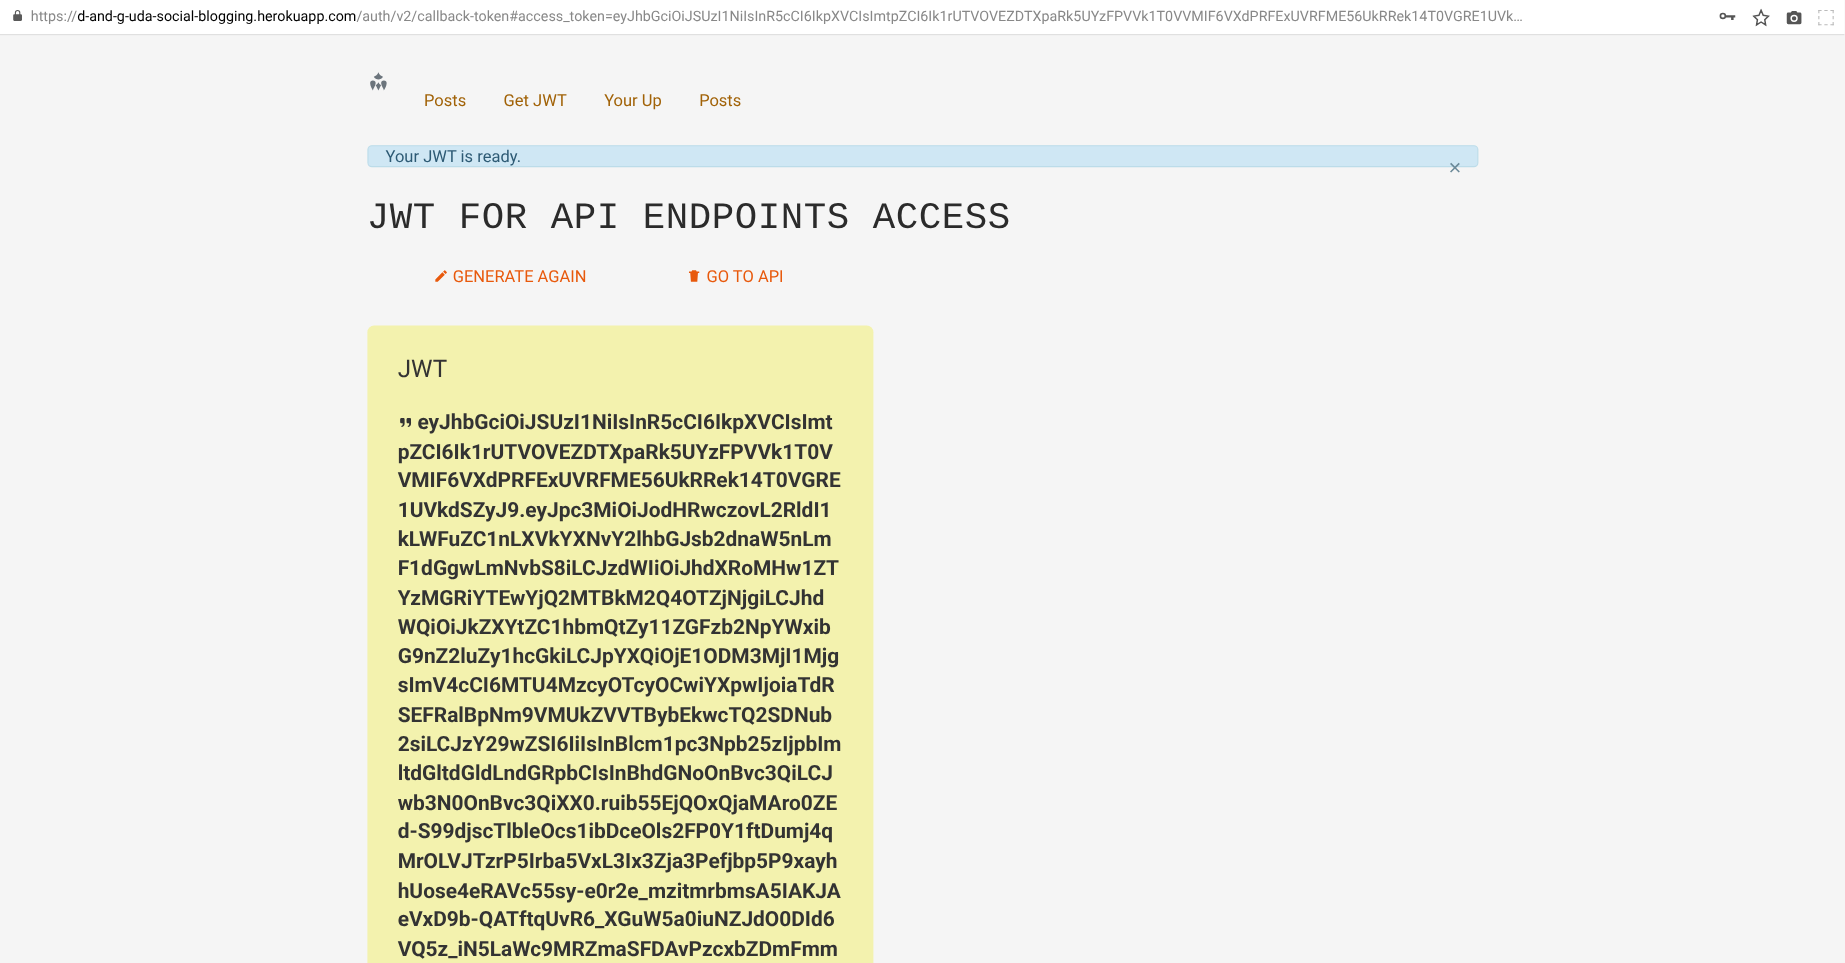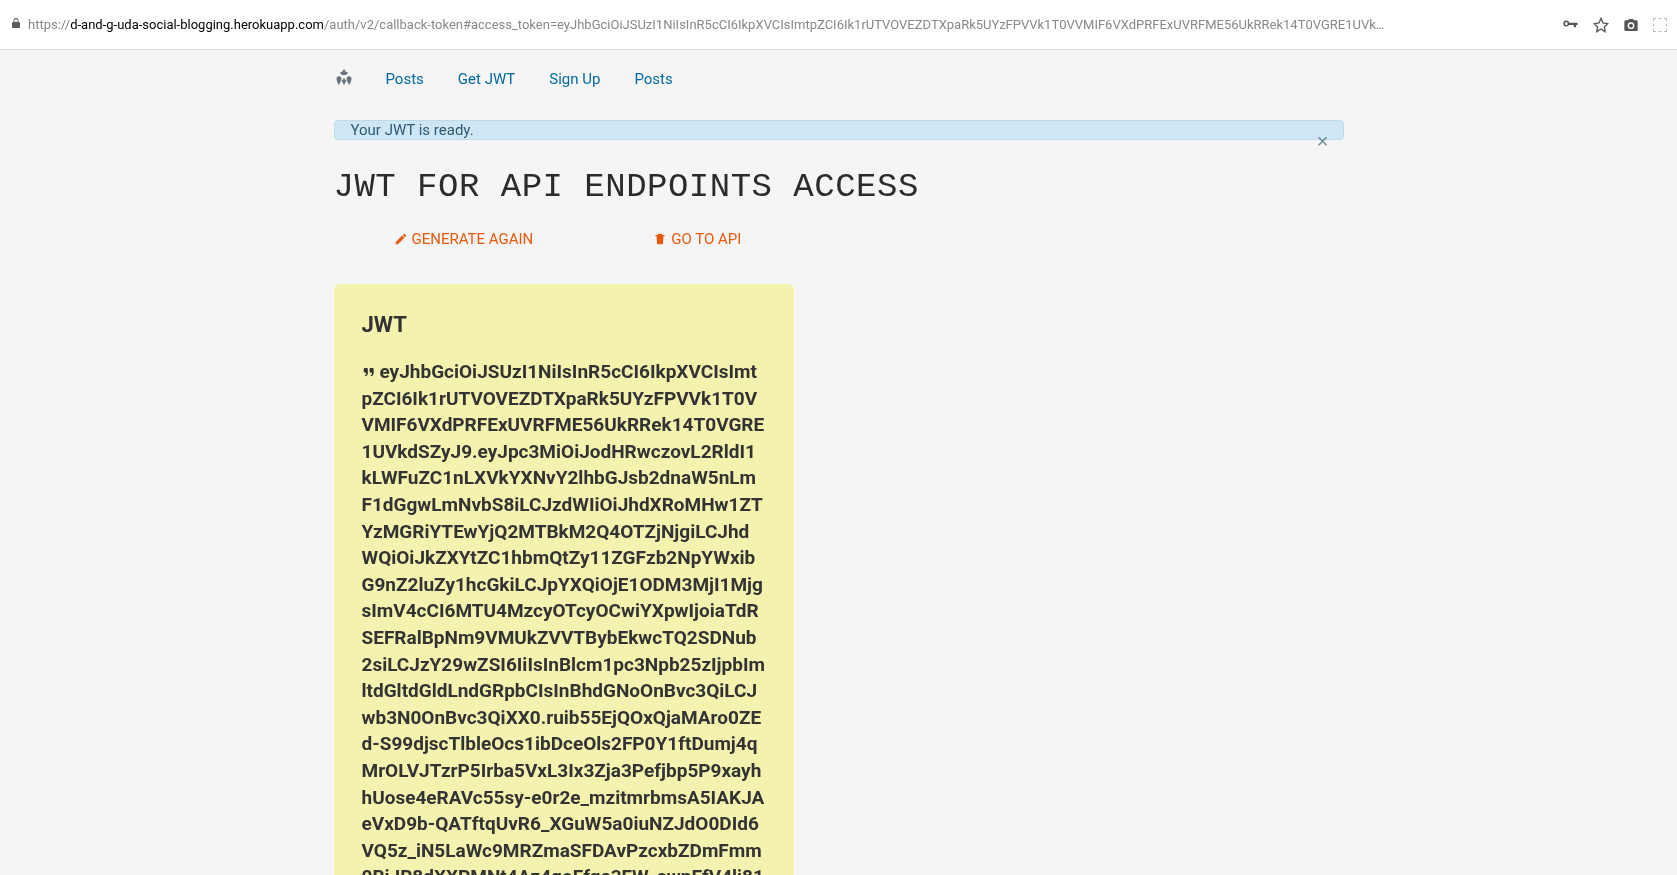--- a/index.html
+++ b/index.html
@@ -8,21 +8,21 @@
       padding: 0;
     }
     body {
       font-family: -apple-system, BlinkMacSystemFont, "Segoe UI", Roboto, "Helvetica Neue", Arial, sans-serif;
       background: #f5f5f5;
       color: #333;
     }
     .browser-bar {
       background: #fff;
       border-bottom: 1px solid #ddd;
-      height: 50px;
+      height: 32px;
       display: flex;
       align-items: center;
       padding: 0 10px;
       font-size: 13px;
       color: #555;
     }
     .browser-bar .lock-icon {
       margin-right: 6px;
       font-size: 12px;
       color: #5a5a5a;
@@ -61,24 +61,25 @@
       align-items: center;
       padding: 14px 0;
       gap: 10px;
     }
     .navbar .brand {
       font-size: 18px;
       margin-right: 10px;
       color: #6c757d;
     }
     .navbar .nav-link {
-      color: #0369a1;
+      color: #a16207;
       text-decoration: none;
       padding: 6px 12px;
       font-size: 15px;
+      margin-top: 30px;
     }
     .alert {
       background: #cfe7f4;
       color: #2d5a74;
       border: 1px solid #bcdce9;
       border-radius: 4px;
       padding: 0 16px;
       margin: 12px 0 28px 0;
       position: relative;
       font-size: 15px;
@@ -97,21 +98,21 @@
     .page-title {
       font-family: "SFMono-Regular", Consolas, "Liberation Mono", Menlo, monospace;
       font-size: 34px;
       font-weight: 500;
       color: #2b2b2b;
       margin-bottom: 24px;
       letter-spacing: 0.5px;
     }
     .actions {
       display: flex;
-      gap: 120px;
+      gap: 91px;
       margin-left: 60px;
       margin-bottom: 36px;
     }
     .action-link {
       color: #e8590c;
       text-decoration: none;
       font-size: 15px;
       display: inline-flex;
       align-items: center;
       gap: 4px;
@@ -122,21 +123,21 @@
       fill: currentColor;
     }
     .jwt-card {
       background: #f3f2ae;
       border-radius: 6px;
       padding: 28px 28px;
       max-width: 460px;
     }
     .jwt-card h3 {
       font-size: 22px;
-      font-weight: 700;
+      font-weight: 400;
       color: #333;
       margin-bottom: 22px;
     }
     .jwt-token {
       font-weight: 700;
       font-size: 19px;
       color: #333;
       word-break: break-all;
       line-height: 1.4;
     }
@@ -187,21 +188,21 @@
 
 <div class="container">
   <nav class="navbar">
     <span class="brand">
       <svg width="20" height="20" viewBox="0 0 24 24" fill="#6c757d">
           <path d="M12 2c1 3 3 4 5 5-1 2-3 3-5 3s-4-1-5-3c2-1 4-2 5-5zm-6 9c2 0 3 1 3 3 0 3-3 6-3 8-1-2-3-5-3-8 0-2 1-3 3-3zm12 0c2 0 3 1 3 3 0 3-2 6-3 8 0-2-3-5-3-8 0-2 1-3 3-3zm-6 2c1 2 2 3 3 3-1 2-2 4-3 6-1-2-2-4-3-6 1 0 2-1 3-3z"></path>
         </svg>
     </span>
     <a href="#" class="nav-link">Posts</a>
     <a href="#" class="nav-link">Get JWT</a>
-    <a href="#" class="nav-link">Sign Up</a>
+    <a href="#" class="nav-link">Your Up</a>
     <a href="#" class="nav-link">Posts</a>
   </nav>
 
   <div class="alert">
     <span>Your JWT is ready.</span>
     <button class="close">×</button>
   </div>
 
   <h1 class="page-title">JWT FOR API ENDPOINTS ACCESS</h1>
 

